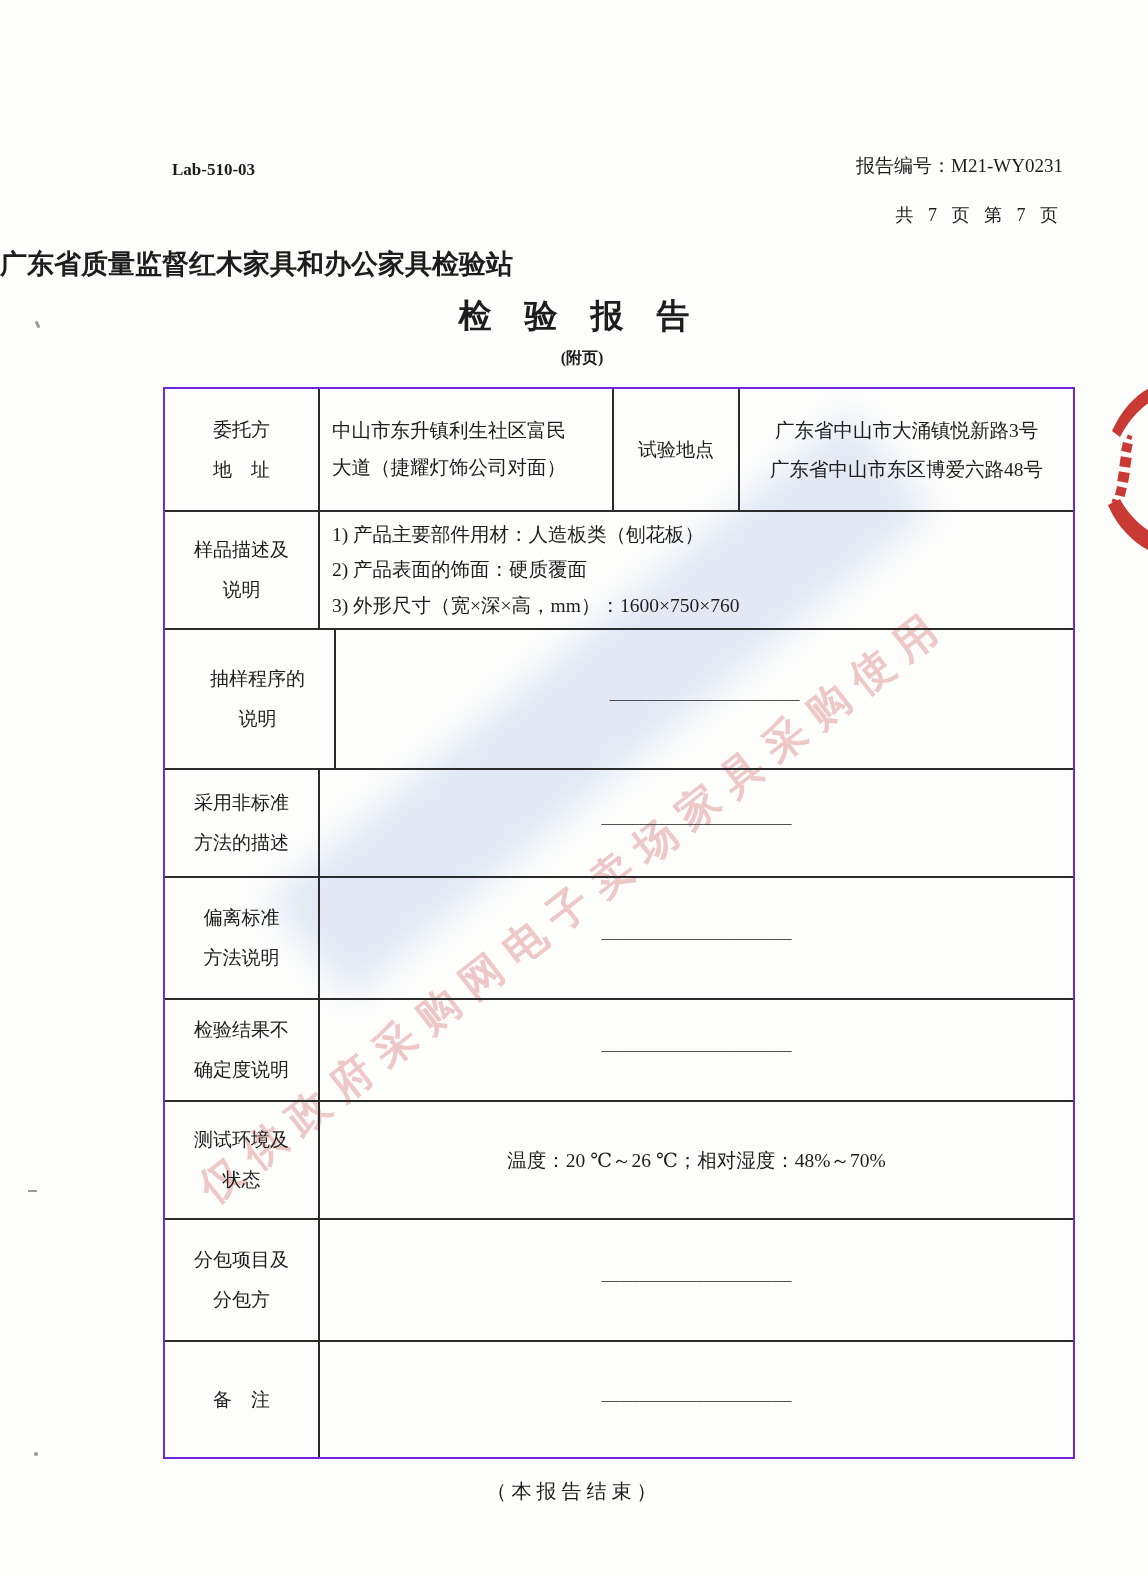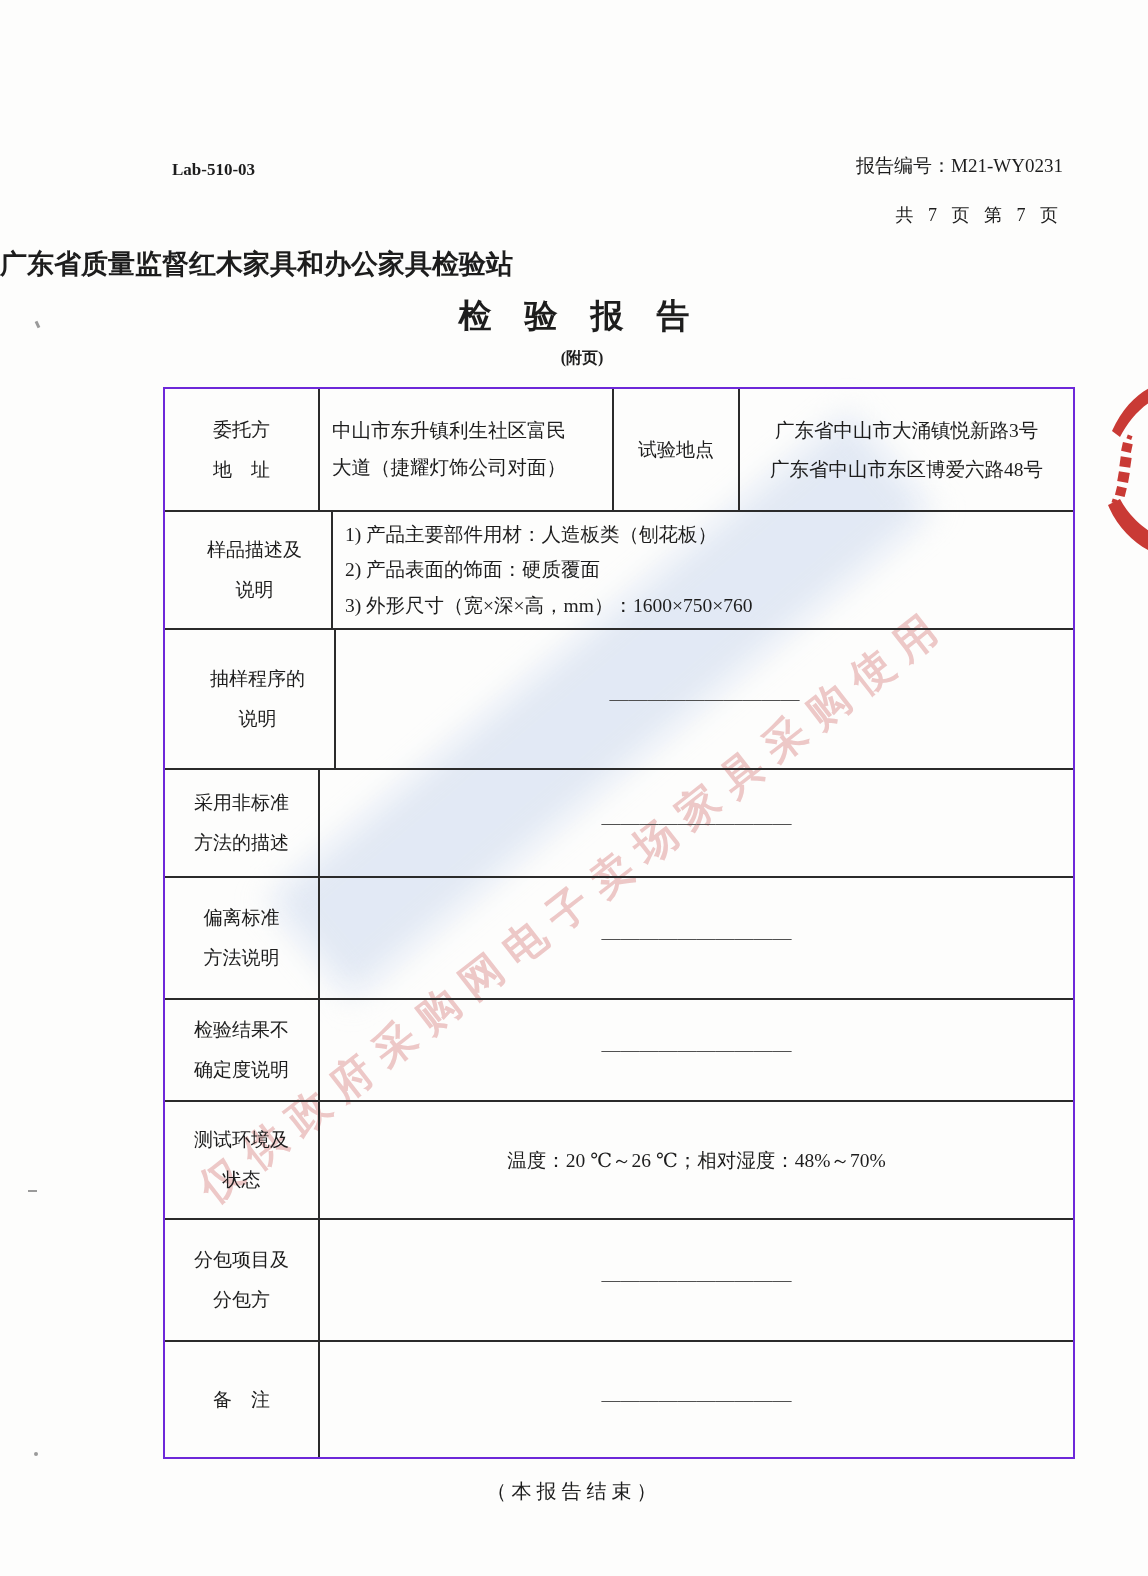--- a/index.html
+++ b/index.html
@@ -115,21 +115,21 @@
         <span>中山市东升镇利生社区富民</span>
         <span>大道（捷耀灯饰公司对面）</span>
       </div>
       <div class="sub-cell-label">试验地点</div>
       <div class="site-cell">
         <span>广东省中山市大涌镇悦新路3号</span>
         <span>广东省中山市东区博爱六路48号</span>
       </div>
     </div>
 
-    <div class="t-row" style="height:118px;padding-left:13px;">
+    <div class="t-row" style="height:118px;">
       <div class="label-cell">
         <span>样品描述及</span>
         <span>说明</span>
       </div>
       <div class="content-cell content-left items-cell">
         <span>1) 产品主要部件用材：人造板类（刨花板）</span>
         <span>2) 产品表面的饰面：硬质覆面</span>
         <span>3) 外形尺寸（宽×深×高，mm）：1600×750×760</span>
       </div>
     </div>

